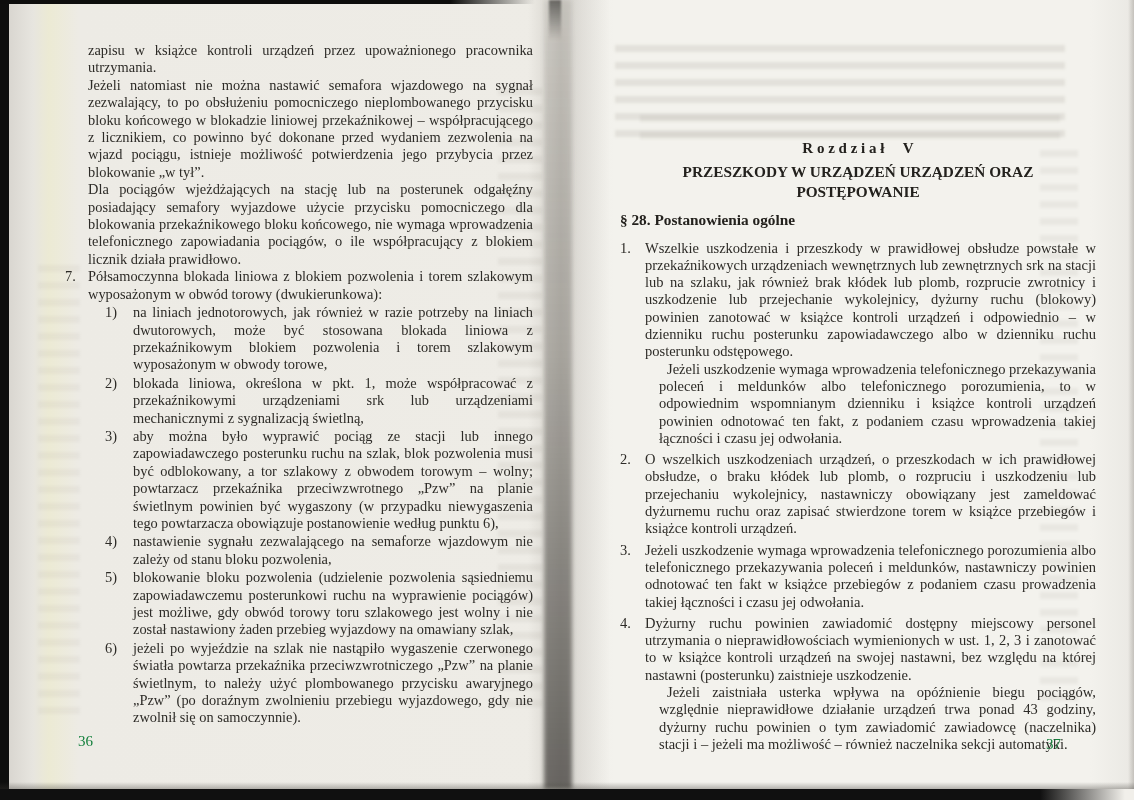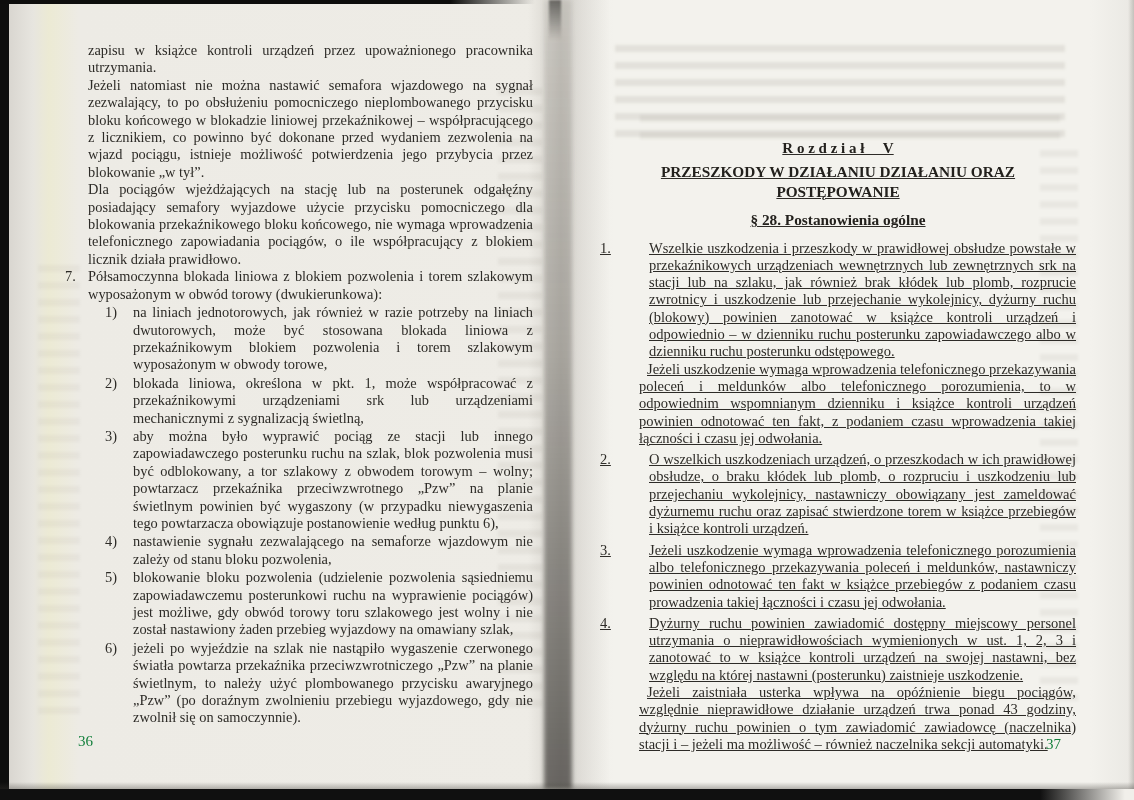--- a/index.html
+++ b/index.html
@@ -68,44 +68,44 @@
   .g-right-margin    { left: 1040px; top: 150px; width: 38px; height: 560px; opacity: 0.35; }
   .g-left-rmargin    { left: 498px;  top: 88px;  width: 44px; height: 620px; opacity: 0.33; }
   .g-left-lmargin    { left: 38px;   top: 265px; width: 42px; height: 450px; opacity: 0.25; }
   
   .col { position: absolute; text-align: justify; hyphens: auto; }
   .col-left {
     left: 65px; top: 42px; width: 468px;
     font-size: 14.4px; line-height: 17.4px;
   }
   .col-right {
-    left: 600px; top: 140px; width: 476px;
-    font-size: 14.5px; line-height: 17.3px; text-decoration: underline;
+    left: 620px; top: 140px; width: 476px;
+    font-size: 14.5px; line-height: 17.3px;
   }
   .para { margin: 0 0 0 23px; }
   .li { display: flex; align-items: flex-start; }
   .li .num { display: block; }
   .li .li-text { margin: 0; flex: 1; text-align: justify; hyphens: auto; }
   .main-li .num { flex: 0 0 23px; }
   .sub-li { margin-left: 40px; margin-top: 1px; }
   .sub-li .num { flex: 0 0 28px; }
-  .r-li { margin-top: 4px; gap: 24px; }
+  .r-li { margin-top: 4px; }
   .r-li .num { flex: 0 0 25px; }
   .cont { margin: 0 0 0 39px; text-indent: 8px; }
   
   .chapter-label {
     margin: 0 0 5px 0; text-align: center; font-weight: bold;
     font-size: 15px; white-space: pre; color: #23211d;
   }
   .chapter-title {
     margin: 0; text-align: center; font-weight: bold;
     font-size: 15.3px; line-height: 19.5px; color: #23211d;
   }
   .section-title {
-    margin: 10px 0 11px 0; text-align: center; font-weight: bold;
+    margin: 10px 0 11px 0; text-align: left; font-weight: bold;
     font-size: 15.3px; color: #23211d;
   }
   
   .page-num { position: absolute; font-size: 15px; color: #15803d; }
   .page-num-left  { left: 78px;  top: 733px; }
   .page-num-right { left: 1046px; top: 736px; }
 </style>
 </head>
 <body>
 
@@ -149,21 +149,21 @@
     <p class="li-text">blokowanie bloku pozwolenia (udzielenie pozwolenia sąsiedniemu zapowiadawczemu posterunkowi ruchu na wyprawienie pociągów) jest możliwe, gdy obwód torowy toru szlakowego jest wolny i nie został nastawiony żaden przebieg wyjazdowy na omawiany szlak,</p>
   </div>
   <div class="li sub-li">
     <span class="num">6)</span>
     <p class="li-text">jeżeli po wyjeździe na szlak nie nastąpiło wygaszenie czerwonego światła powtarza przekaźnika przeciwzwrotniczego „Pzw” na planie świetlnym, to należy użyć plombowanego przycisku awaryjnego „Pzw” (po doraźnym zwolnieniu przebiegu wyjazdowego, gdy nie zwolnił się on samoczynnie).</p>
   </div>
 </div>
 
 <div class="col col-right">
   <p class="chapter-label">R o z d z i a ł     V</p>
-  <p class="chapter-title">PRZESZKODY W DZIAŁANIU DZIAŁANIU ORAZ POSTĘPOWANIE</p>
+  <p class="chapter-title">PRZESZKODY W URZĄDZEŃ URZĄDZEŃ ORAZ POSTĘPOWANIE</p>
   <p class="section-title">§ 28. Postanowienia ogólne</p>
 
   <div class="li r-li" style="margin-top:0;">
     <span class="num">1.</span>
     <p class="li-text">Wszelkie uszkodzenia i przeszkody w prawidłowej obsłudze powstałe w przekaźnikowych urządzeniach wewnętrznych lub zewnętrznych srk na stacji lub na szlaku, jak również brak kłódek lub plomb, rozprucie zwrotnicy i uszkodzenie lub przejechanie wykolejnicy, dyżurny ruchu (blokowy) powinien zanotować w książce kontroli urządzeń i odpowiednio – w dzienniku ruchu posterunku zapowiadawczego albo w dzienniku ruchu posterunku odstępowego.</p>
   </div>
   <p class="cont">Jeżeli uszkodzenie wymaga wprowadzenia telefonicznego przekazywania poleceń i meldunków albo telefonicznego porozumienia, to w odpowiednim wspomnianym dzienniku i książce kontroli urządzeń powinien odnotować ten fakt, z podaniem czasu wprowadzenia takiej łączności i czasu jej odwołania.</p>
 
   <div class="li r-li">
     <span class="num">2.</span>

